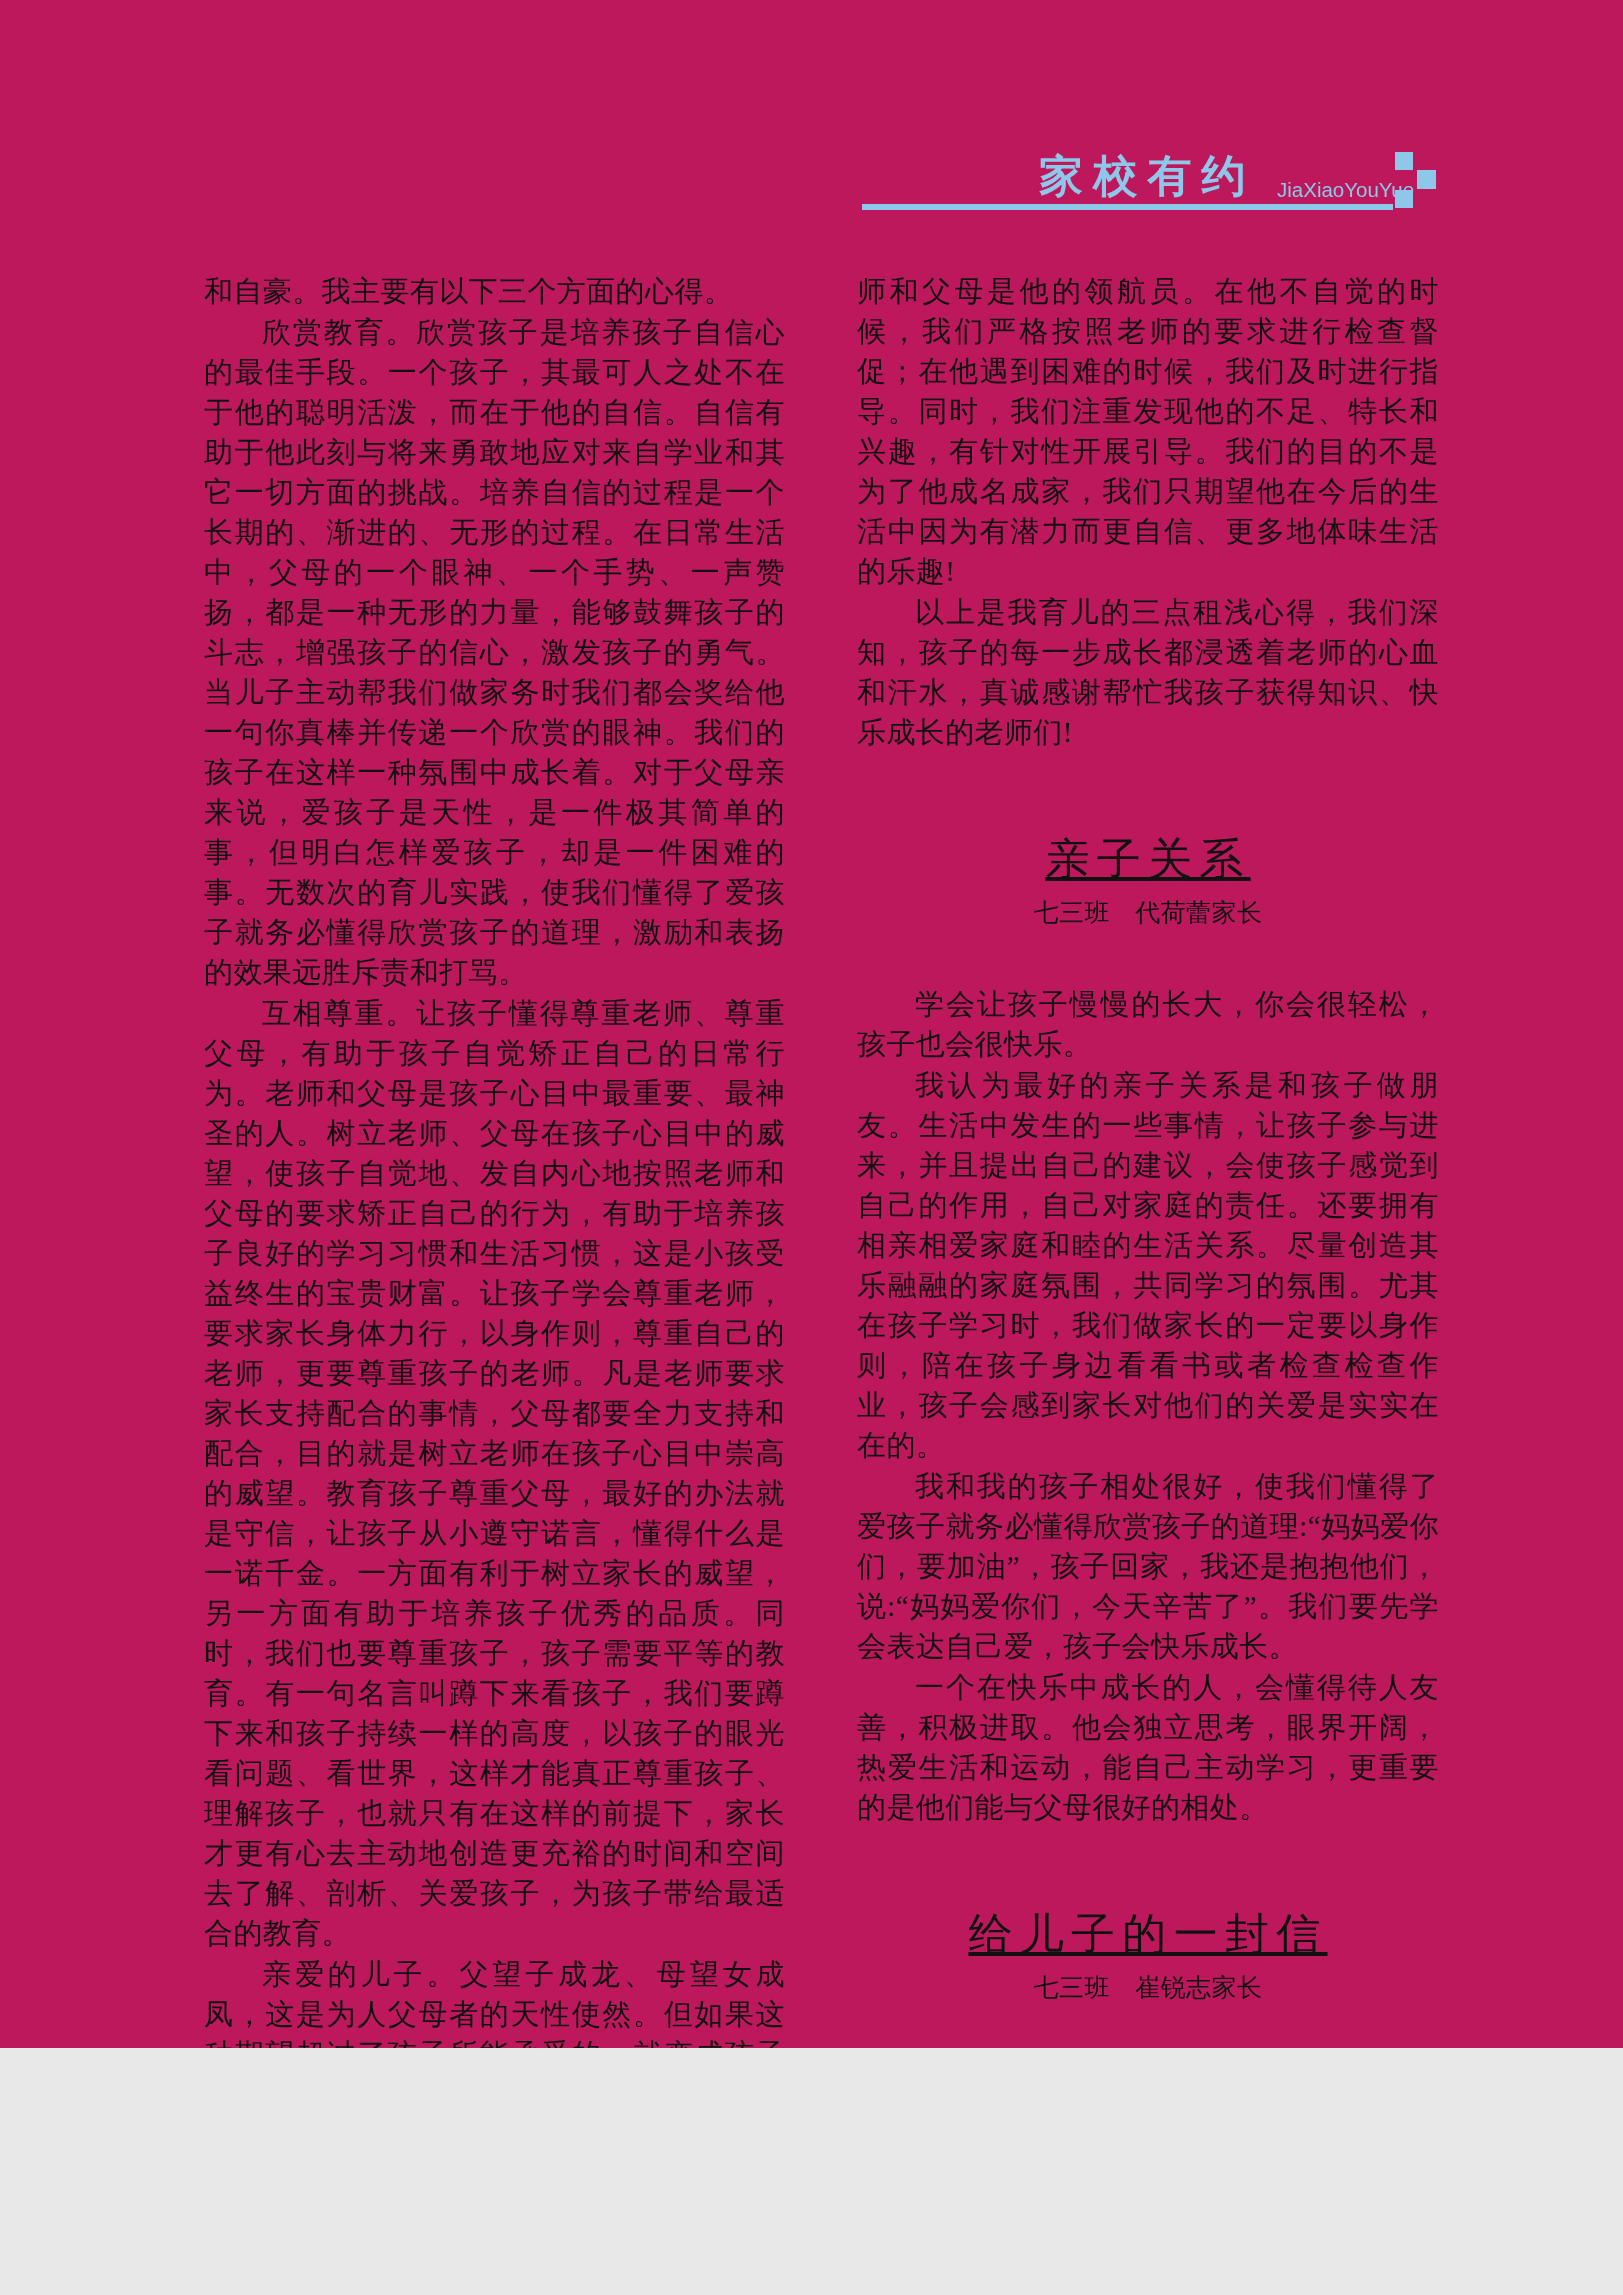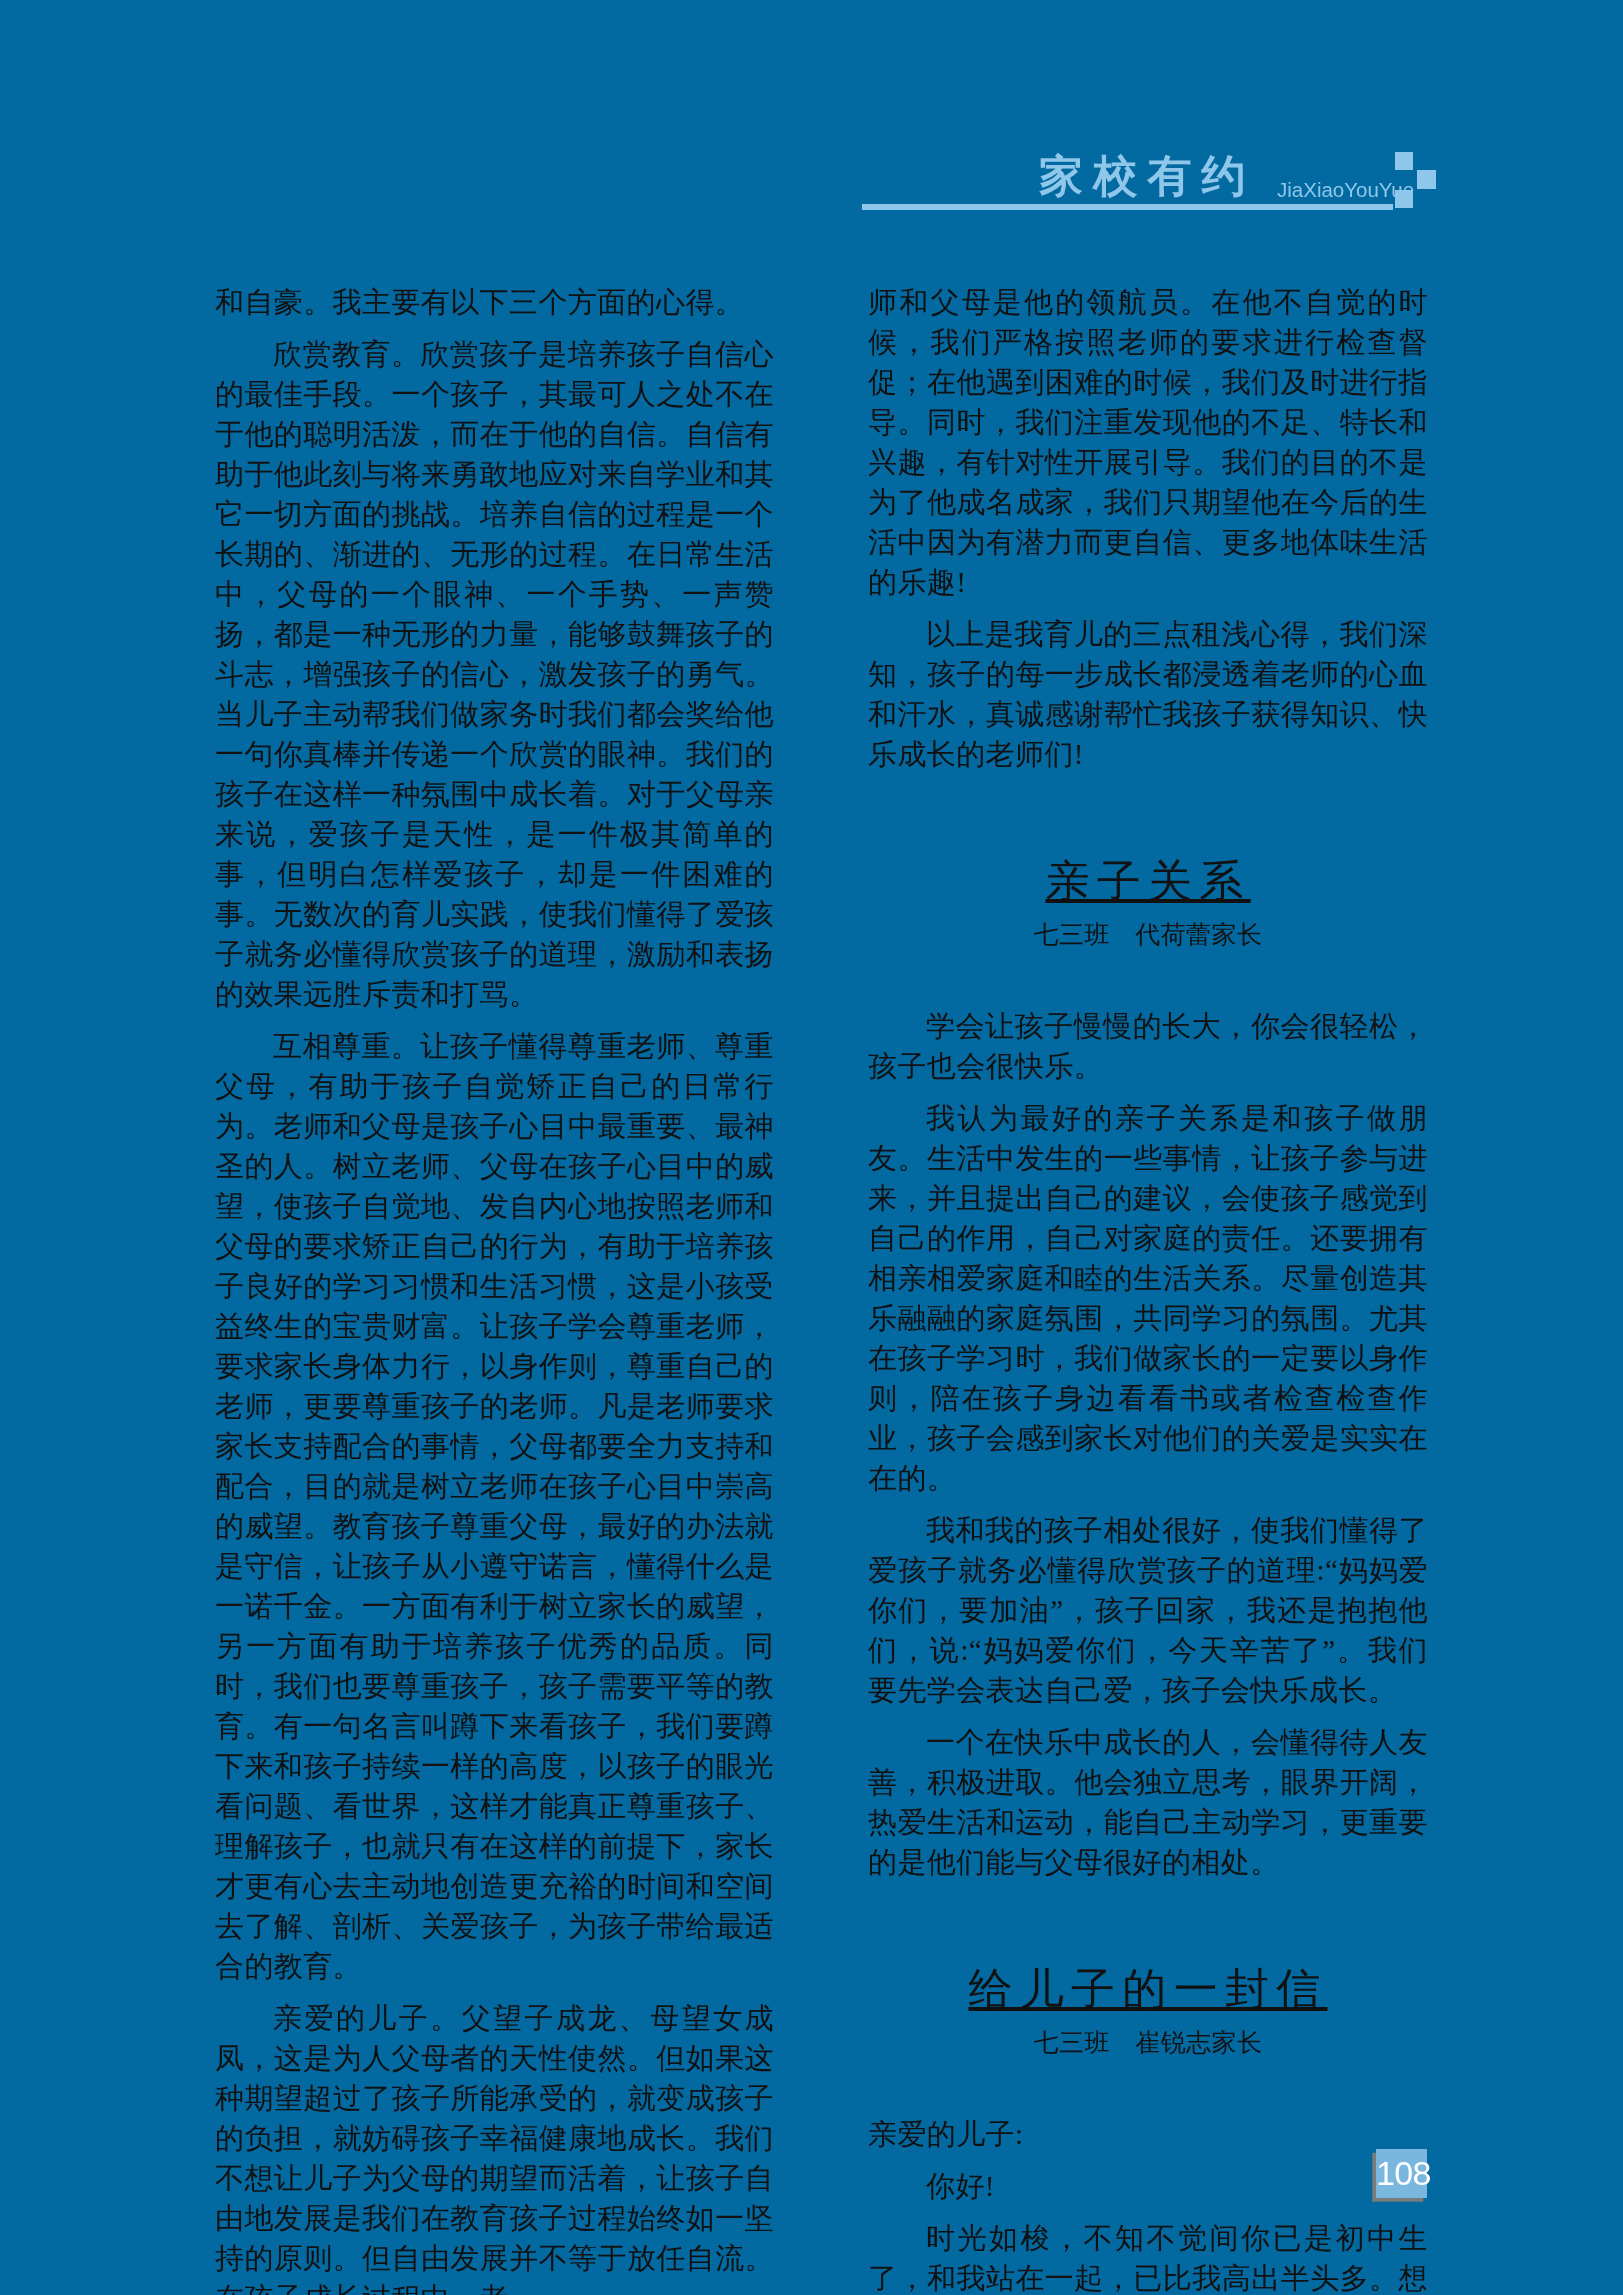--- a/index.html
+++ b/index.html
@@ -1,19 +1,19 @@
 <!DOCTYPE html>
 <html style="font-size:11.7px"><head>
 <meta charset="utf-8">
 <style>
   html,body { margin:0; padding:0; background:#e8e8e8; }
   .page {
     position:relative;
-    width:1623px; height:2295px;
-    background:#0369a1;
+    width:1623px; height:2048px;
+    background:#be185d;
     font-family:"Liberation Serif","DejaVu Serif",serif;
     color:#111111;
     overflow:hidden;
     --accent:#8ec7e9;
     --pagenum-bg:#79b7df;
     --pagenum-shadow:#7c7c7c;
   }
 
   
   .header-title {
@@ -40,21 +40,21 @@
 
   
   .col {
     position:absolute; top:270px;
     font-size:29px; line-height:40px;
     text-align:justify;
     letter-spacing:0.4px;
   }
   .col-left  { left:203px;  width:583px; }
   .col-right { left:856px; width:584px; }
-  .col p { margin:12px; }
+  .col p { margin:1px; }
   .col p.indent { text-indent:2em; }
   .col p.noindent { text-indent:0; }
 
   .article-title {
     margin:80px 0 0 0;
     font-size:44px; line-height:55px;
     font-weight:normal;
     text-align:center; text-indent:0;
     letter-spacing:7.3px;
     text-decoration:underline;

